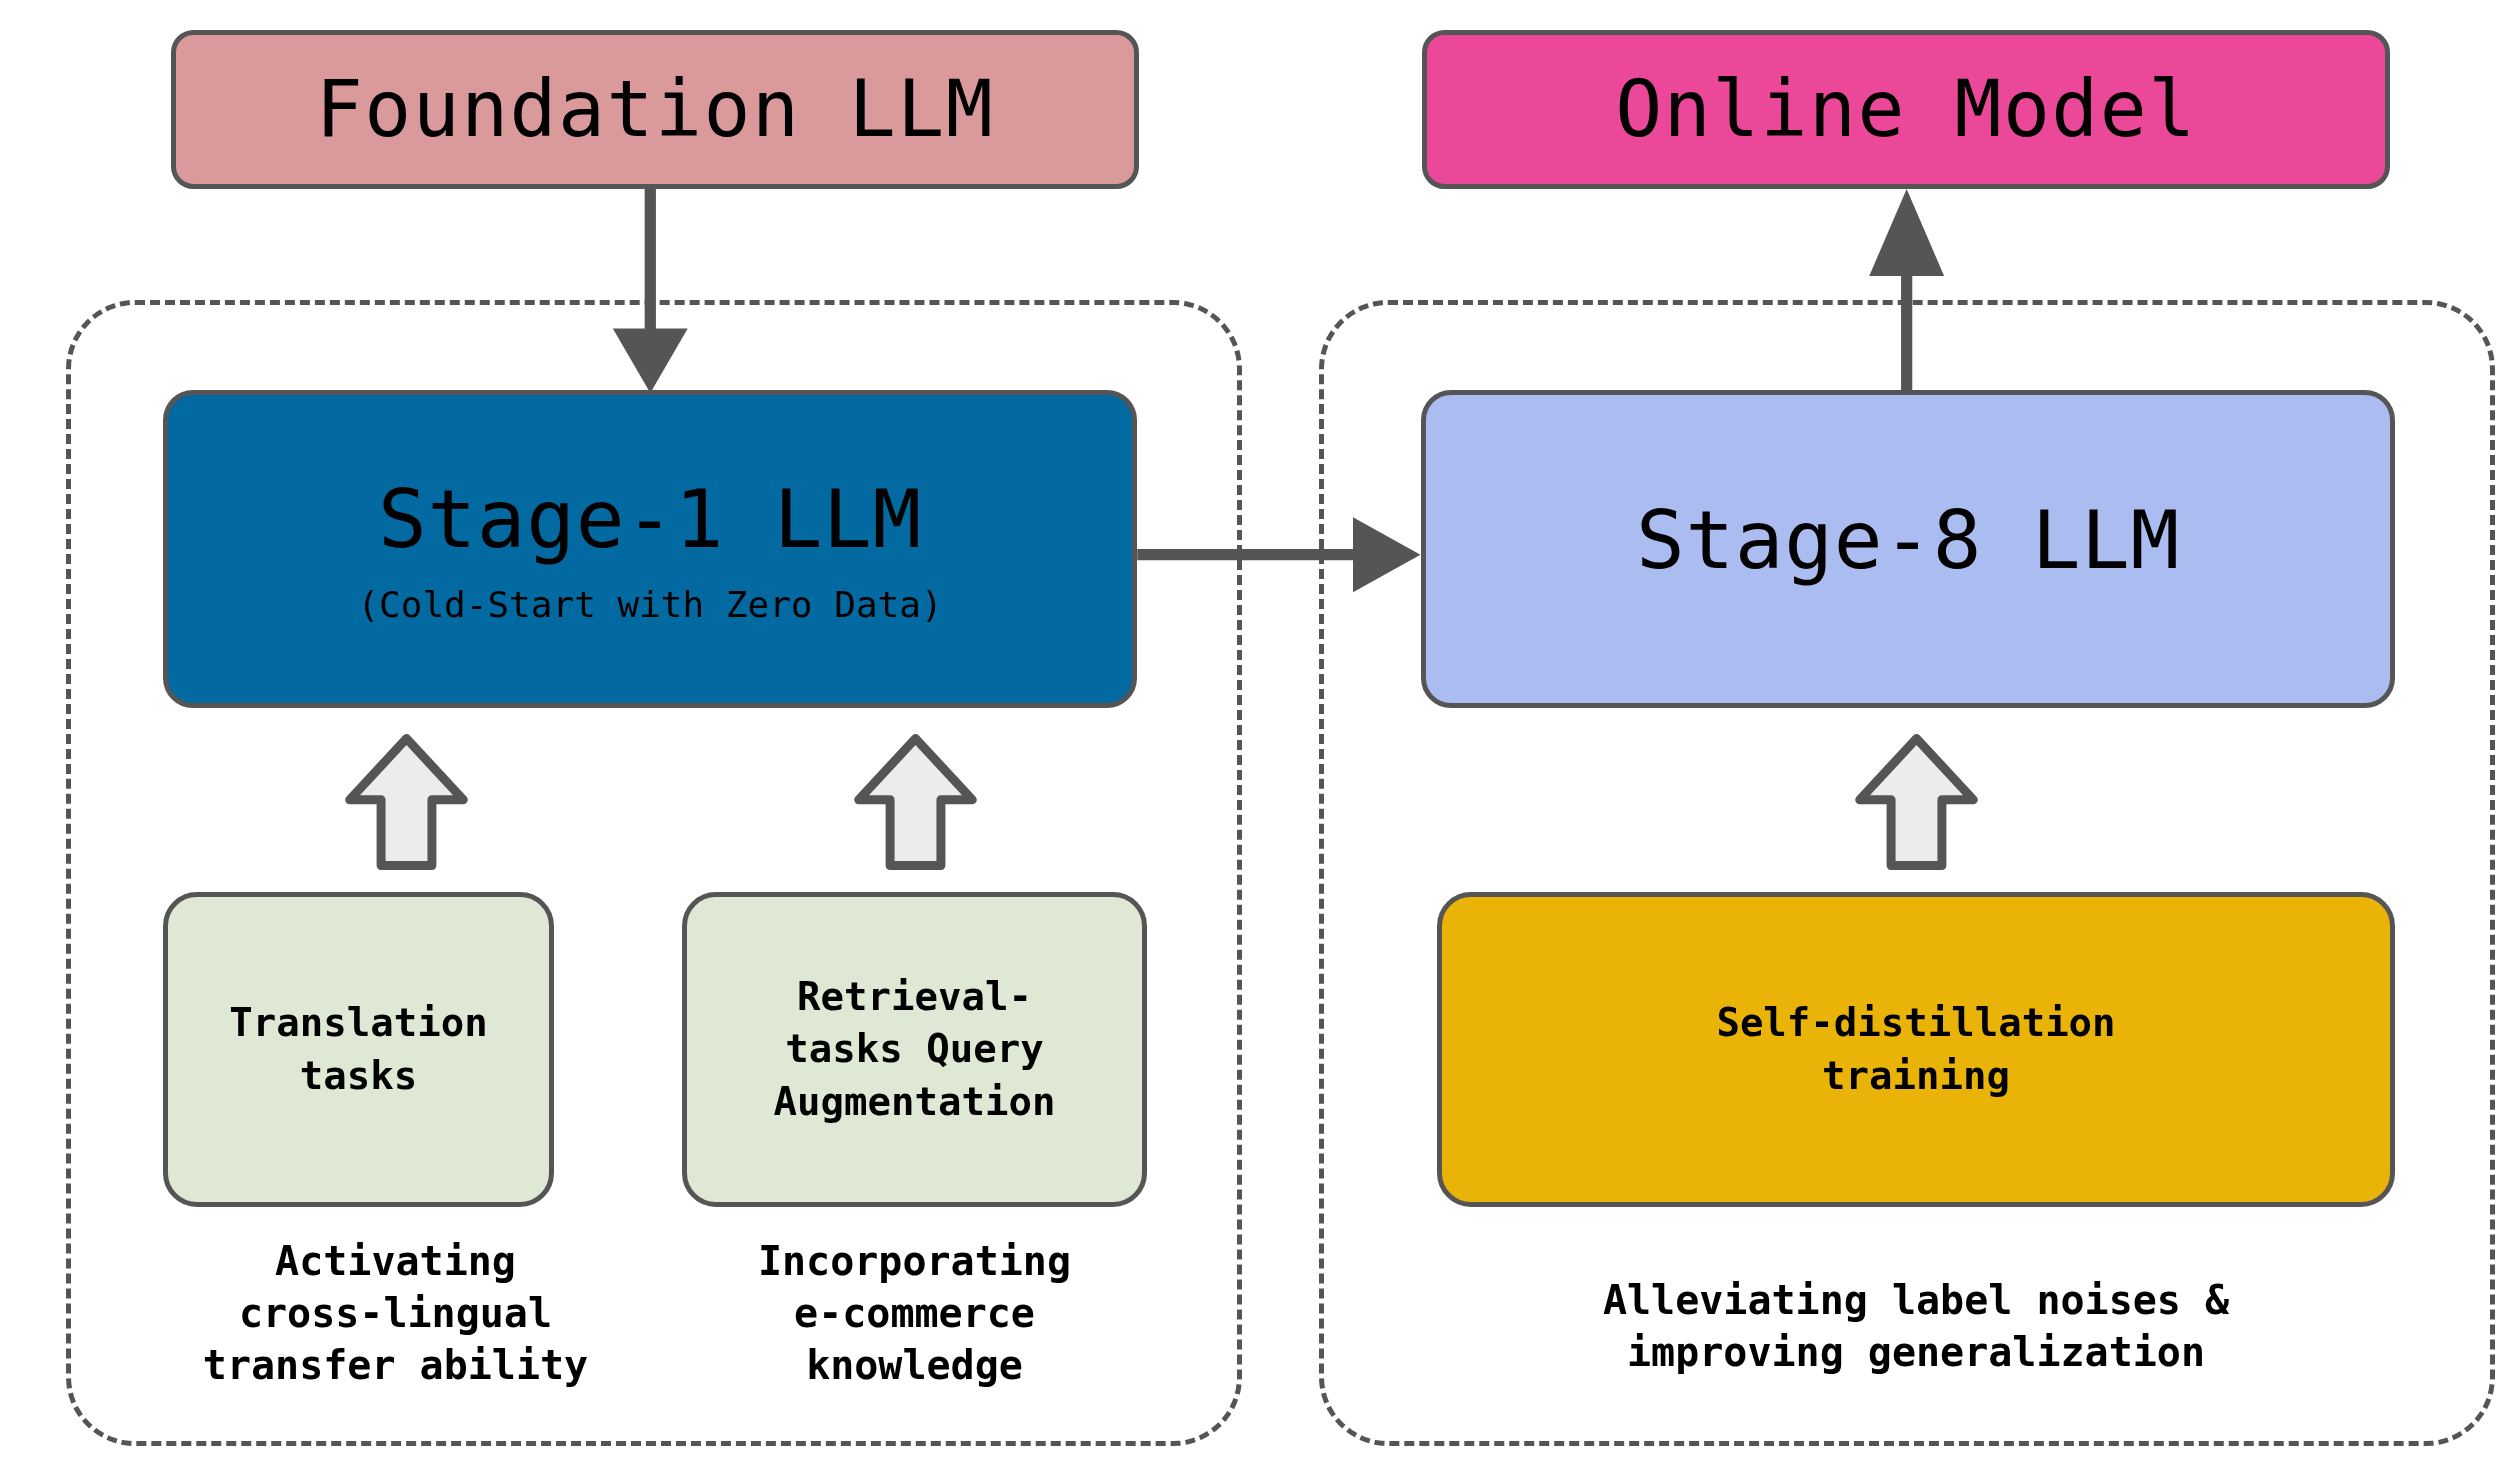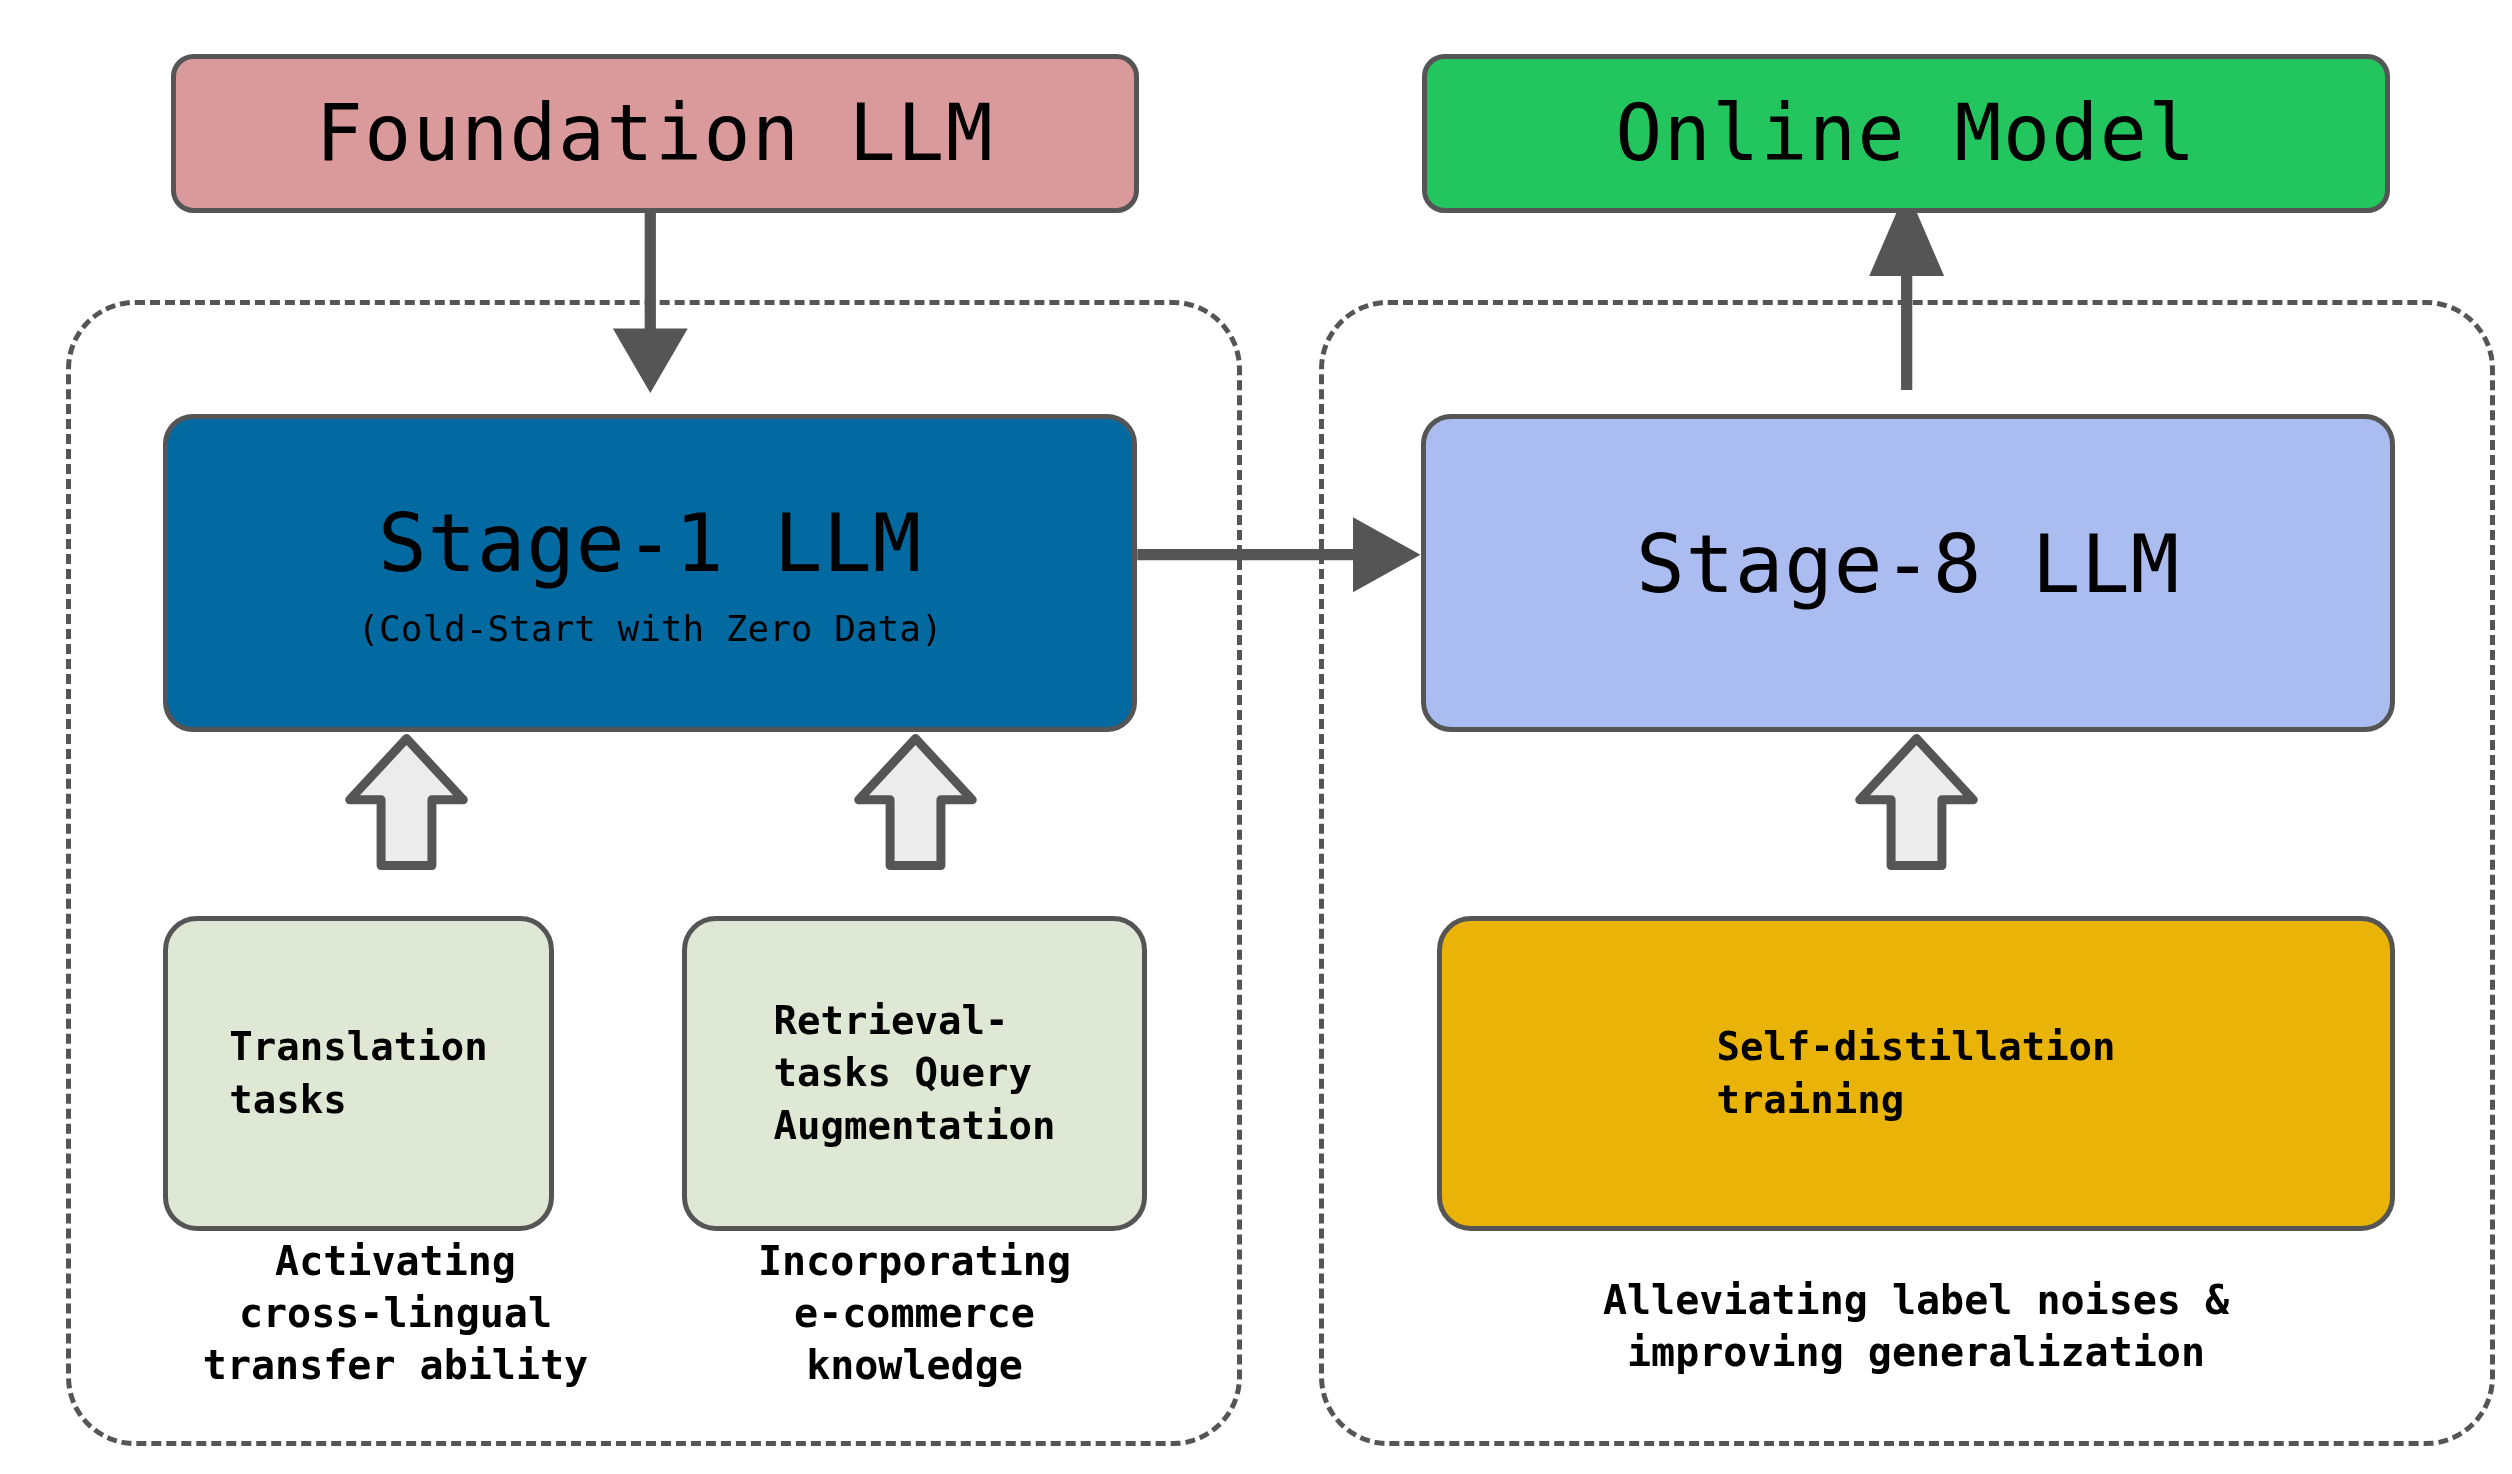--- a/index.html
+++ b/index.html
@@ -22,37 +22,37 @@
   
   .node {
     position: absolute;
     box-sizing: border-box;
     border: 5.2px solid #555555;
     border-radius: 25.5px;
     display: flex;
     flex-direction: column;
     align-items: center;
     justify-content: center;
+    text-align: center;
     color: #000000;
     font-family: "DejaVu Sans Mono", "Liberation Mono", monospace;
     line-height: 1.18;
-    margin-top: 24px;
   }
 
   
   .node-foundation {
     left: 171px;  top: 30px;
     width: 968px; height: 159px;
     background: #DA9A9C;
     border-radius: 22.5px;
   }
   .node-online {
     left: 1422px; top: 30px;
     width: 968px; height: 159px;
-    background: #22c55e;
+    background: #ec4899;
     border-radius: 22.5px;
   }
   .node-title-lg {
     font-size: 78px;
     letter-spacing: 1.5px;
     font-weight: normal;
   }
 
   
   .node-stage1 {

